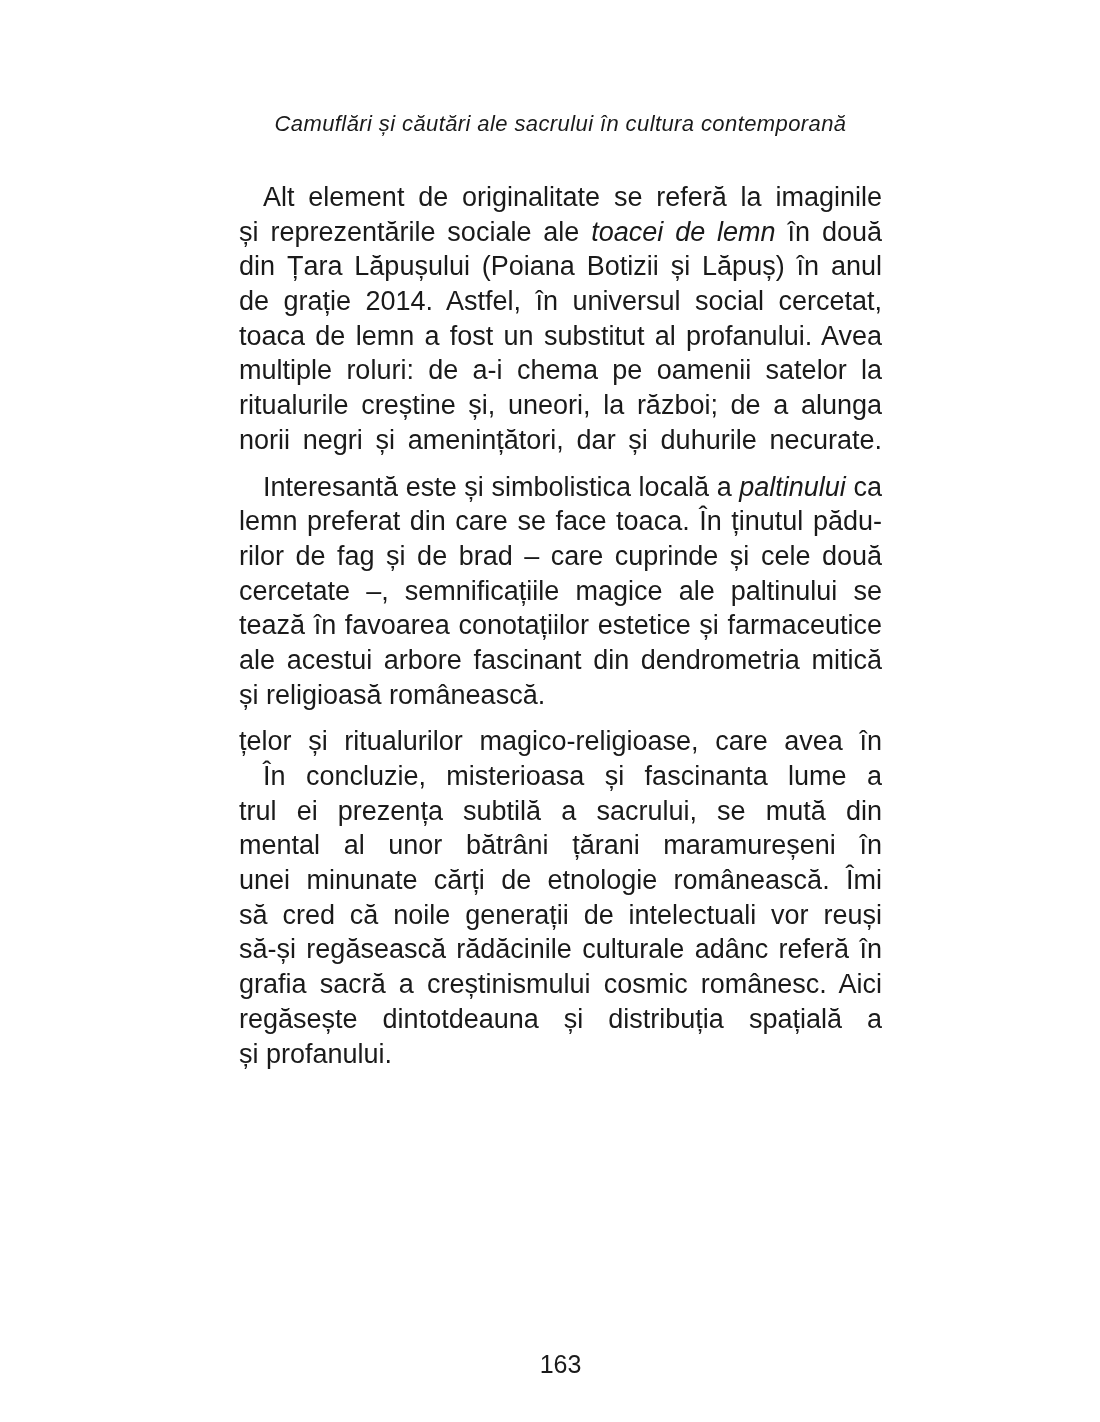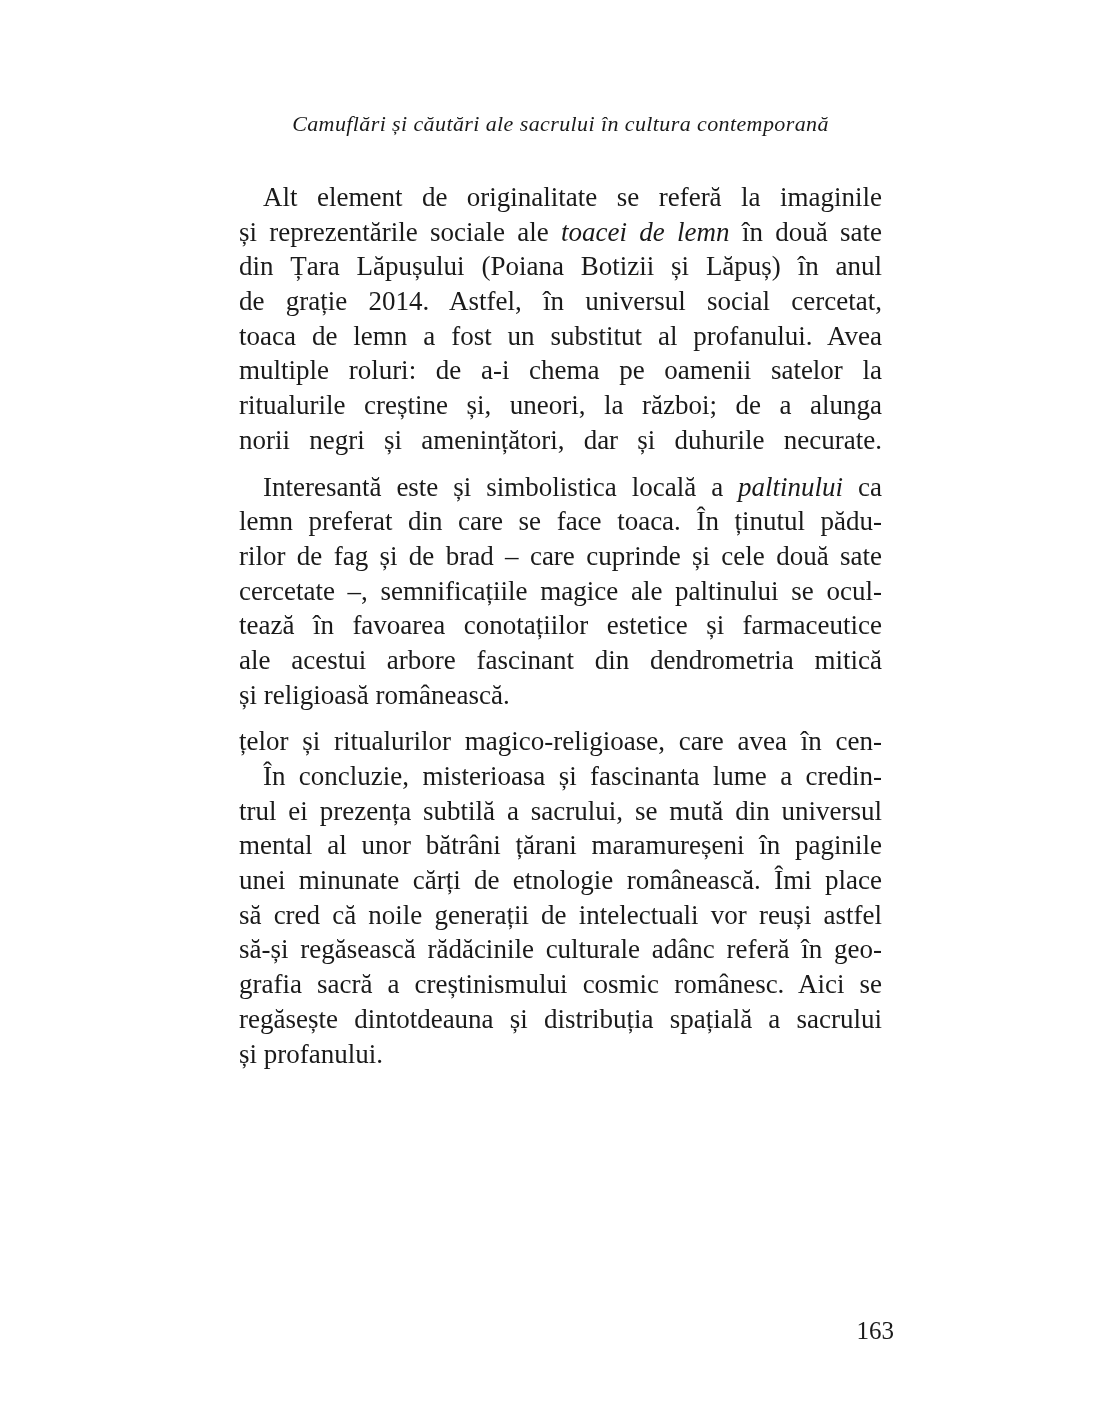--- a/index.html
+++ b/index.html
@@ -6,21 +6,21 @@
     margin: 0;
     padding: 0;
     background: #ffffff;
   }
   .page {
     position: relative;
     width: 1100px;
     height: 1422px;
     background: #ffffff;
     color: #1a1a1a;
-    font-family: Liberation Serif, serif;
+    font-family: Liberation Sans, sans-serif;
     overflow: hidden;
   }
   .running-title {
     position: absolute;
     left: 227px;
     width: 667px;
     top: 111px;
     text-align: center;
     font-style: italic;
     font-size: 22px;
@@ -50,22 +50,22 @@
   .line.indent {
     text-indent: 24px;
   }
   .italic {
     font-style: italic;
   }
   .page-number {
     position: absolute;
     left: 227px;
     width: 667px;
-    top: 1317px;
-    text-align: right;
+    top: 1350px;
+    text-align: center;
     font-size: 25px;
   }
 </style>
 </head>
 <body>
 
 <div class="page" style="color: rgb(26, 26, 26); background: rgb(255, 255, 255);">
   <div class="running-title">Camuflări și căutări ale sacrului în cultura contemporană</div>
 
   <div class="body-text">

